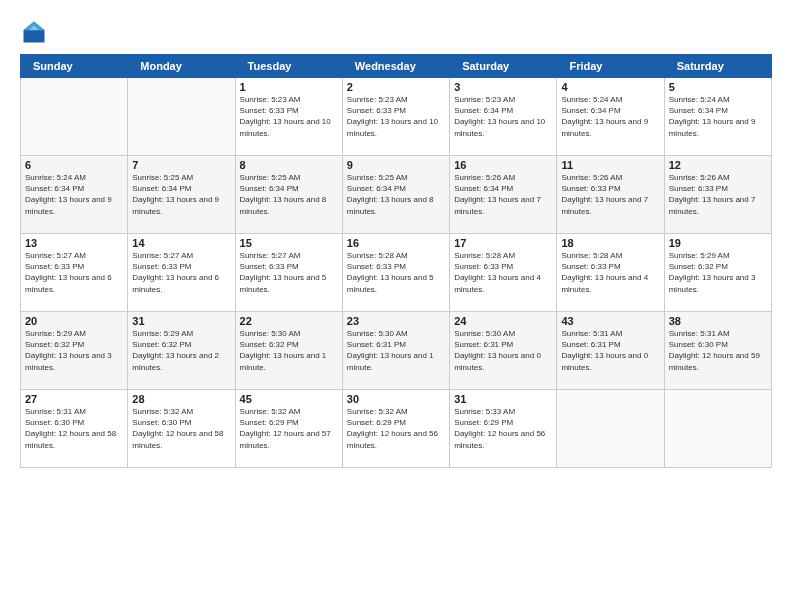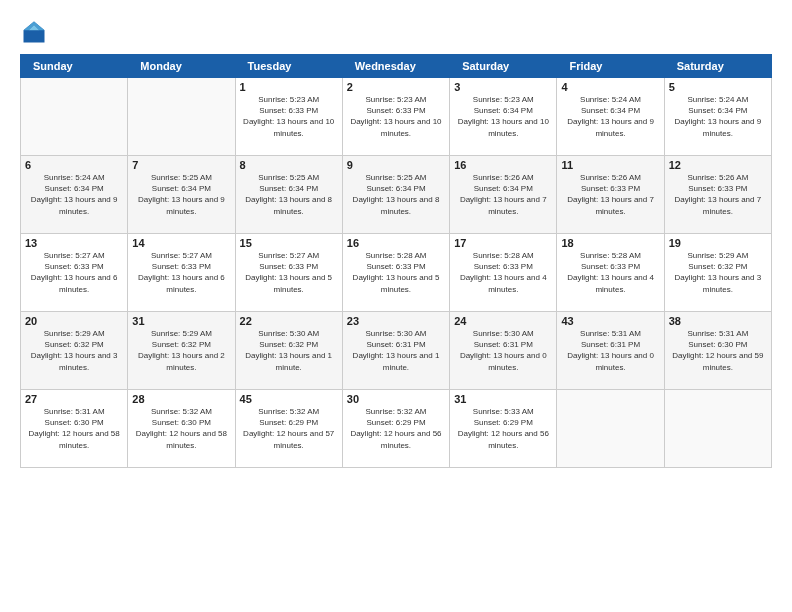--- a/index.html
+++ b/index.html
@@ -90,21 +90,20 @@
     .day-num {
       font-size: 11px;
       font-weight: bold;
       color: #222;
       margin-bottom: 1px;
     }
     .day-info {
       font-size: 8px;
       color: #333;
       line-height: 1.4;
-      text-align: center;
     }
     .empty-cell {
       background: #f9f9f9 !important;
     }
   </style>
 </head>
 <body>
 
 <div class="page">
   <div class="header">

